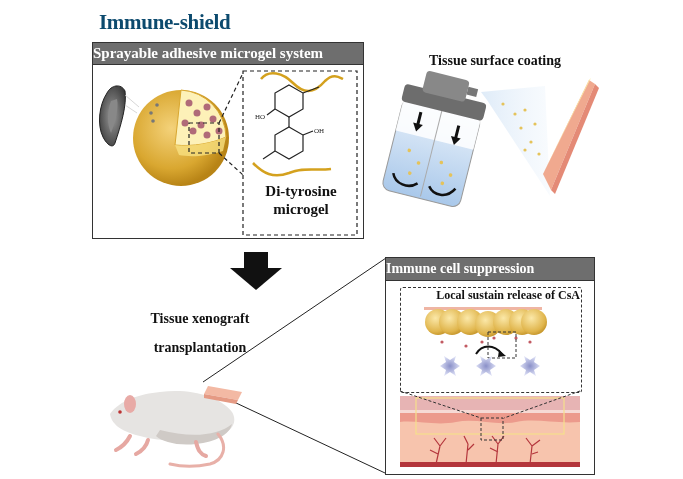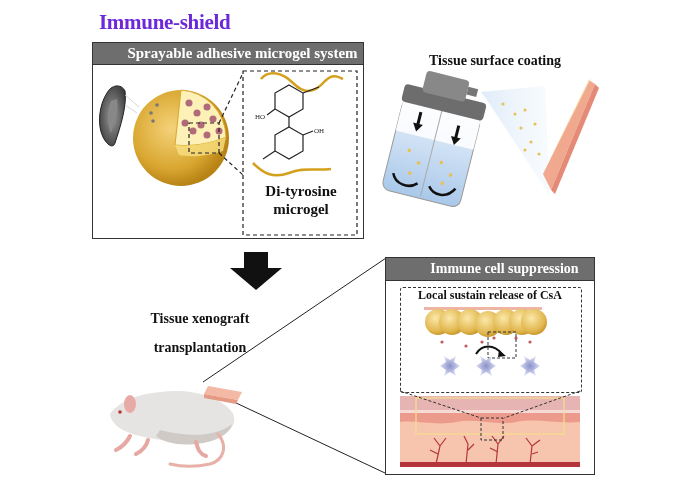--- a/index.html
+++ b/index.html
@@ -1,20 +1,20 @@
 <!DOCTYPE html>
 <html><head>
 <meta charset="utf-8">
 <style>
   html, body { margin:0; padding:0; background:#ffffff; }
   body { width:683px; height:479px; position:relative; overflow:hidden; font-family:"Liberation Serif", "DejaVu Serif", serif; }
   .abs { position:absolute; }
-  .title { left:99px; top:10px; font-size:21px; font-weight:bold; color:#6d28d9; letter-spacing:-0.3px; }
+  .title { left:99px; top:10px; font-size:21px; font-weight:bold; color:#0c4a6e; letter-spacing:-0.3px; }
   .panel { border:1px solid #333; background:#fff; }
-  .panel-header { background:#6e6e6e; color:#fff; font-weight:bold; text-align:center; border-bottom:1px solid #333;padding-left:29px; }
+  .panel-header { background:#6e6e6e; color:#fff; font-weight:bold; border-bottom:1px solid #333; }
   .lbl { font-weight:bold; color:#111; text-align:center; line-height:1.1; }
   svg text { font-family:"Liberation Serif", serif; }
 </style>
 </head>
 <body>
 
 <div class="abs title">Immune-shield</div>
 
 <div class="abs panel" style="left:92px; top:42px; width:270px; height:195px;">
   <div class="panel-header" style="height:21px; line-height:21px; font-size:15px;">Sprayable adhesive microgel system</div>
@@ -151,21 +151,21 @@
   <circle cx="20" cy="42" r="1.8" fill="#b33"></circle>
   <path d="M30,66 C26,74 20,78 16,80 M48,70 C46,78 40,82 36,84 M96,72 C98,80 100,84 106,86" stroke="#e6a8a2" stroke-width="4" fill="none" stroke-linecap="round"></path>
   <path d="M118,64 C128,76 124,90 110,94 C92,98 78,96 70,94" stroke="#e8b0a8" stroke-width="3" fill="none" stroke-linecap="round"></path>
   <polygon points="108,16 142,22 138,30 104,24" fill="#f3b9a4"></polygon>
   <polygon points="104,24 138,30 136,34 104,28" fill="#e59a84"></polygon>
 </svg>
 
 <div class="abs panel" style="left:385px; top:257px; width:208px; height:216px;">
   <div class="panel-header" style="height:22px; line-height:22px; font-size:14px;">Immune cell suppression</div>
   <div class="abs" style="left:14px; top:29px; width:180px; height:104px; border:1.2px dashed #333; border-radius:3px;"></div>
-  <div class="abs lbl" style="left:14px; top:31px; width:180px; font-size:12px;">Local sustain release of CsA</div>
+  <div class="abs lbl" style="left:14px; top:31px; width:180px; font-size:12px;text-align:right;">Local sustain release of CsA</div>
   <svg class="abs" style="left:0; top:0;" width="208" height="216">
     <defs>
       <radialGradient id="bead" cx="40%" cy="35%" r="65%">
         <stop offset="0%" stop-color="#fbe8a8"></stop>
         <stop offset="80%" stop-color="#e0b54c"></stop>
         <stop offset="100%" stop-color="#c99a30"></stop>
       </radialGradient>
       <radialGradient id="cell" cx="50%" cy="50%" r="50%">
         <stop offset="0%" stop-color="#8a90c8"></stop>
         <stop offset="100%" stop-color="#dcdff5"></stop>

